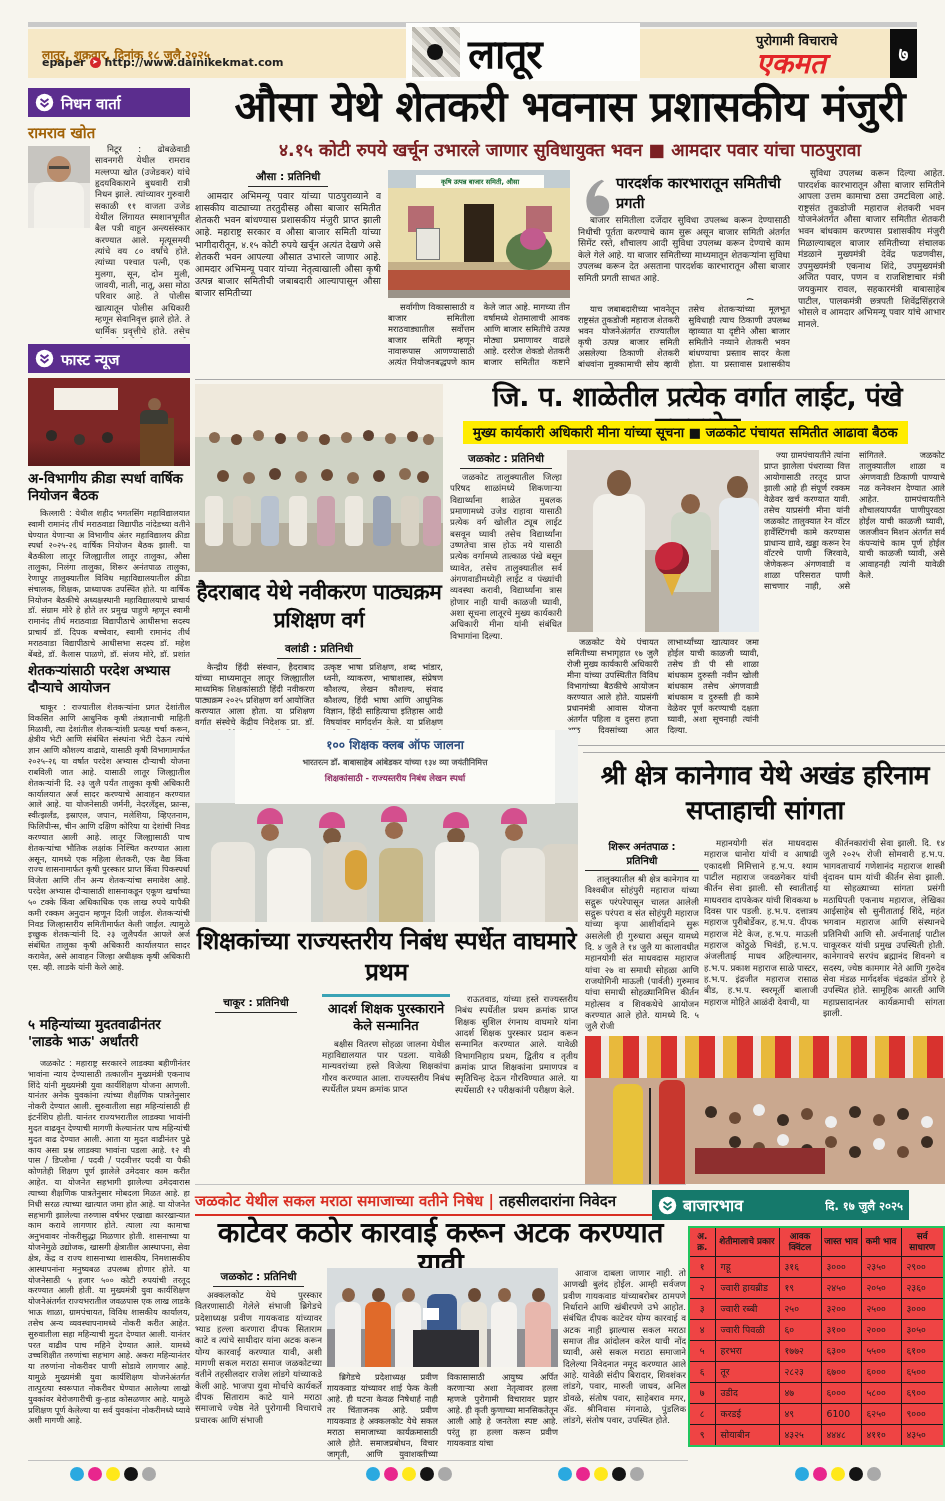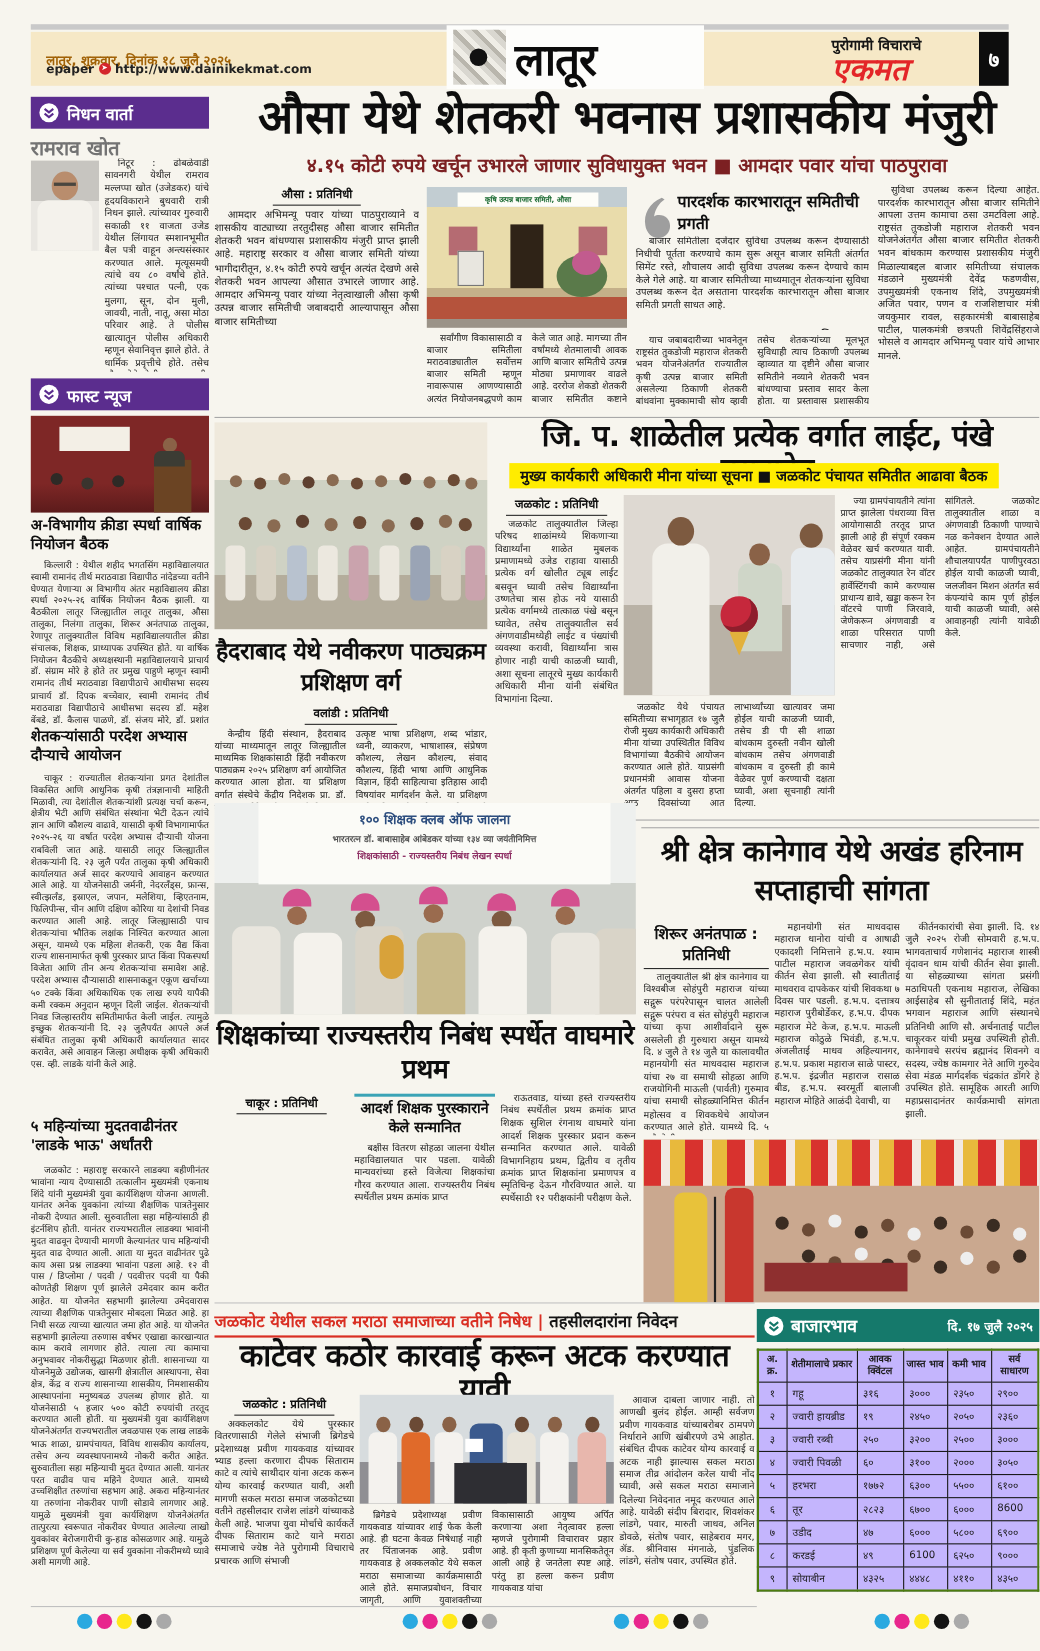--- a/index.html
+++ b/index.html
@@ -18,21 +18,21 @@
   
   .sechead{display:flex;align-items:center;gap:7px;padding:0 7px;font-weight:bold;color:#fff}
   .circ{flex:0 0 auto;width:19px;height:19px;display:block}
   
   .hl{font-weight:900;color:#0d0d0d;text-align:center;line-height:1.1;letter-spacing:-0.3px}
   .photo{position:absolute;overflow:hidden;background:#cfcbc2}
   .ph{position:absolute;display:block}
   .rule{position:absolute;background:#a8a8a8;height:1px}
   .dot{display:inline-block;width:14px;height:14px;border-radius:50%;margin-right:4px}
   .mkhead{display:flex;align-items:center;gap:6px;background:#15796b;color:#fff;padding:0 6px}
-  table.mkt{border-collapse:collapse;border:2px solid #4d7c0f;width:257px;background:#c4b5fd;table-layout:fixed}
+  table.mkt{border-collapse:collapse;border:2px solid #22c55e;width:257px;background:#ef4444;table-layout:fixed}
   table.mkt th,table.mkt td{border:1px solid #1a1a1a;overflow:hidden}
   table.mkt th{font-size:8.8px;font-weight:bold;text-align:center;line-height:1.25;padding:3px 1px}
   table.mkt td{font-size:9.3px;padding:1px 2px 1px 5px;height:18px}
   table.mkt td.ctr{text-align:center;padding:1px}
   .qbox{position:absolute;overflow:hidden}
   .ybar{display:inline-block;background:#ffec00;color:#111;font-weight:800;font-size:13.2px;padding:2px 10px 3px}
 </style>
 </head>
 <body>
 
@@ -62,21 +62,21 @@
 <div class="abs" style="left:195px;top:137px;width:750px;text-align:center;font-size:17.5px;font-weight:800;color:#7c2022">४.१५ कोटी रुपये खर्चून उभारले जाणार सुविधायुक्त भवन ■ आमदार पवार यांचा पाठपुरावा</div>
 
 <div class="abs sechead" style="left:28px;top:88px;width:162px;height:29px;background:#5b2d8e;box-sizing:border-box;font-size:15px">
   <svg class="circ" viewBox="0 0 24 24">
       <circle cx="12" cy="12" r="11" fill="#fff"></circle>
       <path d="M7 7.5l5 4 5-4" fill="none" stroke="#5b2d8e" stroke-width="2.4"></path>
       <path d="M7 13l5 4 5-4" fill="none" stroke="#5b2d8e" stroke-width="2.4"></path>
     </svg>
   <span>निधन वार्ता</span>
 </div>
-<div class="abs" style="left:28px;top:122px;width:162px;font-size:18px;font-weight:800;color:#737373">रामराव खोत</div>
+<div class="abs" style="left:28px;top:122px;width:162px;font-size:15px;font-weight:800;color:#a16207">रामराव खोत</div>
 <div class="abs" style="left:28px;top:144px;width:162px;height:194px;overflow:hidden">
   <span class="photo" style="position:relative;float:left;width:62px;height:82px;margin:2px 5px 2px 0;background:linear-gradient(180deg,#c7c5c0 0 45%,#e9e7e2 45%)">
     <span class="ph" style="left:19px;top:10px;width:24px;height:26px;border-radius:50%;background:#b98d6d"></span>
     <span class="ph" style="left:21px;top:20px;width:20px;height:3px;background:#4a463f"></span>
     <span class="ph" style="left:6px;top:36px;width:50px;height:46px;border-radius:10px 10px 0 0;background:#f4f2ec"></span>
   </span>
   <span class="bt" style="display:block">निटूर : ढोबळेवाडी सावनगरी येथील रामराव मल्लप्पा खोत (उजेडकर) यांचे हृदयविकाराने बुधवारी रात्री निधन झाले. त्यांच्यावर गुरुवारी सकाळी ११ वाजता उजेड येथील लिंगायत स्मशानभूमीत बैल पत्री वाहून अन्त्यसंस्कार करण्यात आले. मृत्यूसमयी त्यांचे वय ८० वर्षांचे होते. त्यांच्या पश्चात पत्नी, एक मुलगा, सून, दोन मुली, जावयी, नाती, नातू, असा मोठा परिवार आहे. ते पोलीस खात्यातून पोलीस अधिकारी म्हणून सेवानिवृत्त झाले होते. ते धार्मिक प्रवृत्तीचे होते. तसेच औसा येथे पोलीस खात्यात पी. एस. आय. म्हणून कार्यरत असलेले संतोष रामराव खोत यांचे वडील होते. त्यांच्या निधनाने हळहळ व्यक्त करण्यात येत आहे.</span>
 </div>
 
 <div class="abs sechead" style="left:28px;top:344px;width:162px;height:29px;background:#5b2d8e;box-sizing:border-box;font-size:15px">
@@ -181,21 +181,21 @@
   <div style="border-top:3px solid #3aa3b5;padding-top:4px;margin-bottom:4px">
     <div style="font-size:13px;font-weight:900;text-align:center;line-height:1.3;color:#0e0e0e">आदर्श शिक्षक पुरस्काराने केले सन्मानित</div>
   </div>
   <div class="bt" style="height:118px">बक्षीस वितरण सोहळा जालना येथील महाविद्यालयात पार पडला. यावेळी मान्यवरांच्या हस्ते विजेत्या शिक्षकांचा गौरव करण्यात आला. राज्यस्तरीय निबंध स्पर्धेतील प्रथम क्रमांक प्राप्त</div>
 </div>
 <div class="abs bt" style="left:455px;top:994px;width:123px;height:190px">राऊतवाड, यांच्या हस्ते राज्यस्तरीय निबंध स्पर्धेतील प्रथम क्रमांक प्राप्त शिक्षक सुशिल रंगनाथ वाघमारे यांना आदर्श शिक्षक पुरस्कार प्रदान करून सन्मानित करण्यात आले. यावेळी विभागनिहाय प्रथम, द्वितीय व तृतीय क्रमांक प्राप्त शिक्षकांना प्रमाणपत्र व स्मृतिचिन्ह देऊन गौरविण्यात आले. या स्पर्धेसाठी १२ परीक्षकांनी परीक्षण केले.</div>
 
 <div class="rule" style="left:583px;top:752px;width:362px"></div>
 <div class="abs hl" style="left:585px;top:758px;width:360px;font-size:26px;line-height:1.35">श्री क्षेत्र कानेगाव येथे अखंड हरिनाम सप्ताहाची सांगता</div>
 <div class="abs" style="left:585px;top:838px;width:114px;height:194px;overflow:hidden">
-  <div class="dl" style="font-size:14px"><span>शिरूर अनंतपाळ : प्रतिनिधी</span></div>
+  <div class="dl" style="font-size:10px"><span>शिरूर अनंतपाळ : प्रतिनिधी</span></div>
   <div class="bt" style="height:168px">तालुक्यातील श्री क्षेत्र कानेगाव या विश्वबीज सोहंपुरी महाराज यांच्या सद्गुरू परंपरेपासून चालत आलेली सद्गुरू परंपरा व संत सोहंपुरी महाराज यांच्या कृपा आशीर्वादाने सुरू असलेली ही गुरुधारा असून यामध्ये दि. ४ जुलै ते १४ जुलै या कालावधीत महानयोगी संत माधवदास महाराज यांचा २७ वा समाधी सोहळा आणि राजयोगिनी माऊली (पार्वती) गुरुमाव यांचा समाधी सोहळ्यानिमित्त कीर्तन महोत्सव व शिवकथेचे आयोजन करण्यात आले होते. यामध्ये दि. ५ जुलै रोजी</div>
 </div>
 <div class="abs bt" style="left:704px;top:838px;width:114px;height:194px">महानयोगी संत माधवदास महाराज धानोरा यांची व आषाढी एकादशी निमित्ताने ह.भ.प. श्याम पाटील महाराज जवळगेकर यांची कीर्तन सेवा झाली. सौ स्वातीताई माधवराव दापकेकर यांची शिवकथा ७ दिवस पार पडली. ह.भ.प. दत्तात्रय महाराज पुरीबोर्डेकर, ह.भ.प. दीपक महाराज मेटे केज, ह.भ.प. माऊली महाराज कोठुळे भिवंडी, ह.भ.प. अंजलीताई माधव अहिल्यानगर, ह.भ.प. प्रकाश महाराज साळे पास्टर, ह.भ.प. इंद्रजीत महाराज रासाळ बीड, ह.भ.प. स्वरमूर्ती बालाजी महाराज मोहिते आळंदी देवाची, या</div>
 <div class="abs bt" style="left:823px;top:838px;width:122px;height:194px">कीर्तनकारांची सेवा झाली. दि. १४ जुलै २०२५ रोजी सोमवारी ह.भ.प. भागवताचार्य गणेशानंद महाराज शास्त्री वृंदावन धाम यांची कीर्तन सेवा झाली. या सोहळ्याच्या सांगता प्रसंगी मठाधिपती एकनाथ महाराज, लेखिका आईसाहेब सौ सुनीताताई शिंदे, महंत भगवान महाराज आणि संस्थानचे प्रतिनिधी आणि सौ. अर्चनाताई पाटील चाकूरकर यांची प्रमुख उपस्थिती होती. कानेगावचे सरपंच ब्रह्मानंद शिवनगे व सदस्य, ज्येष्ठ कामगार नेते आणि गुरुदेव सेवा मंडळ मार्गदर्शक चंद्रकांत डोंगरे हे उपस्थित होते. सामूहिक आरती आणि महाप्रसादानंतर कार्यक्रमाची सांगता झाली.</div>
 <div class="photo" style="left:585px;top:1036px;width:360px;height:148px;background:#caa88f">
   <span class="ph" style="left:0;top:0;width:360px;height:42px;background:repeating-linear-gradient(90deg,#d8322e 0 16px,#f2e9e2 16px 24px,#e8b93c 24px 38px)"></span>
   <span class="ph" style="left:120px;top:70px;width:12px;height:12px;border-radius:50%;background:#3a2c22;box-shadow:24px 6px 0 #6b4a35,48px -2px 0 #eee,72px 8px 0 #3a2c22,96px 2px 0 #6b4a35,120px 10px 0 #eee,144px 0 0 #3a2c22,168px 8px 0 #6b4a35,192px 2px 0 #3a2c22,216px 10px 0 #eee,24px 30px 0 #3a2c22,48px 36px 0 #6b4a35,72px 28px 0 #eee,96px 38px 0 #3a2c22,120px 30px 0 #6b4a35,144px 40px 0 #3a2c22,168px 32px 0 #eee,192px 40px 0 #6b4a35,216px 30px 0 #3a2c22"></span>
   <span class="ph" style="left:28px;top:48px;width:30px;height:100px;border-radius:8px 8px 0 0;background:#e8c23a"></span>
   <span class="ph" style="left:74px;top:44px;width:26px;height:104px;border-radius:8px 8px 0 0;background:#c8372e"></span>
   <span class="ph" style="left:64px;top:52px;width:2px;height:96px;background:#222"></span>
@@ -216,21 +216,21 @@
 <div class="photo" style="left:327px;top:1268px;width:231px;height:99px;background:linear-gradient(180deg,#d7dcde 0 62%,#8f8f93 62%)">
   <span class="ph" style="left:8px;top:34px;width:26px;height:65px;border-radius:7px 7px 0 0;background:#f4f2ee;box-shadow:30px 0 0 #e06a2a,60px 0 0 #f4f2ee,126px 0 0 #e8e4da,156px 0 0 #f4f2ee,190px 0 0 #e8b7ad"></span>
   <span class="ph" style="left:15px;top:20px;width:13px;height:14px;border-radius:50%;background:#8a6247;box-shadow:30px 0 0 #6b4a35,60px 0 0 #8a6247,126px 0 0 #6b4a35,156px 0 0 #8a6247,190px 0 0 #6b4a35"></span>
   <span class="ph" style="left:86px;top:62px;width:66px;height:37px;background:#2e2e33"></span>
   <span class="ph" style="left:100px;top:26px;width:30px;height:36px;border-radius:8px 8px 0 0;background:#3b5a8e"></span>
   <span class="ph" style="left:96px;top:40px;width:16px;height:12px;background:#fff"></span>
 </div>
 <div class="abs bt c2" style="left:327px;top:1372px;width:231px;height:108px;font-size:8.3px">ब्रिगेडचे प्रदेशाध्यक्ष प्रवीण गायकवाड यांच्यावर शाई फेक केली आहे. ही घटना केवळ निषेधार्ह नाही तर चिंताजनक आहे. प्रवीण गायकवाड हे अक्कलकोट येथे सकल मराठा समाजाच्या कार्यक्रमासाठी आले होते. समाजप्रबोधन, विचार जागृती, आणि युवाशक्तीच्या विकासासाठी आयुष्य अर्पित करणाऱ्या अशा नेतृत्वावर हल्ला म्हणजे पुरोगामी विचारावर प्रहार आहे. ही कृती कुणाच्या मानसिकतेतून आली आहे हे जनतेला स्पष्ट आहे. परंतु हा हल्ला करून प्रवीण गायकवाड यांचा</div>
 <div class="abs bt" style="left:563px;top:1268px;width:123px;height:212px">आवाज दाबला जाणार नाही. तो आणखी बुलंद होईल. आम्ही सर्वजण प्रवीण गायकवाड यांच्याबरोबर ठामपणे निर्धाराने आणि खंबीरपणे उभे आहोत. संबंधित दीपक काटेवर योग्य कारवाई व अटक नाही झाल्यास सकल मराठा समाज तीव्र आंदोलन करेल याची नोंद घ्यावी, असे सकल मराठा समाजाने दिलेल्या निवेदनात नमूद करण्यात आले आहे. यावेळी संदीप बिरादार, शिवशंकर लांडगे, पवार, मारुती जाधव, अनिल डोवळे, संतोष पवार, साहेबराव मगर, ॲड. श्रीनिवास मंगनाळे, पुंडलिक लांडगे, संतोष पवार, उपस्थित होते.</div>
 
-<div class="abs mkhead" style="left:688px;top:1190px;width:257px;height:30px;box-sizing:border-box">
+<div class="abs mkhead" style="left:652px;top:1190px;width:257px;height:30px;box-sizing:border-box">
   <svg class="circ" viewBox="0 0 24 24">
       <circle cx="12" cy="12" r="11" fill="#fff"></circle>
       <path d="M7 7.5l5 4 5-4" fill="none" stroke="#15796b" stroke-width="2.4"></path>
       <path d="M7 13l5 4 5-4" fill="none" stroke="#15796b" stroke-width="2.4"></path>
     </svg>
   <span style="font-size:16px;font-weight:900">बाजारभाव</span>
   <span style="margin-left:auto;font-size:11.5px;font-weight:bold">दि. १७ जुलै २०२५</span>
 </div>
 <div class="abs" style="left:688px;top:1226px;width:257px">
   <table class="mkt">
@@ -290,21 +290,21 @@
           <td>६३००</td>
           <td>५५००</td>
           <td>६१००</td>
         </tr>
     <tr>
           <td class="ctr">६</td>
           <td>तूर</td>
           <td>२८२३</td>
           <td>६७००</td>
           <td>६०००</td>
-          <td>8600</td>
+          <td>६५००</td>
         </tr>
     <tr>
           <td class="ctr">७</td>
           <td>उडीद</td>
           <td>४७</td>
           <td>६०००</td>
           <td>५८००</td>
           <td>६९००</td>
         </tr>
     <tr>

